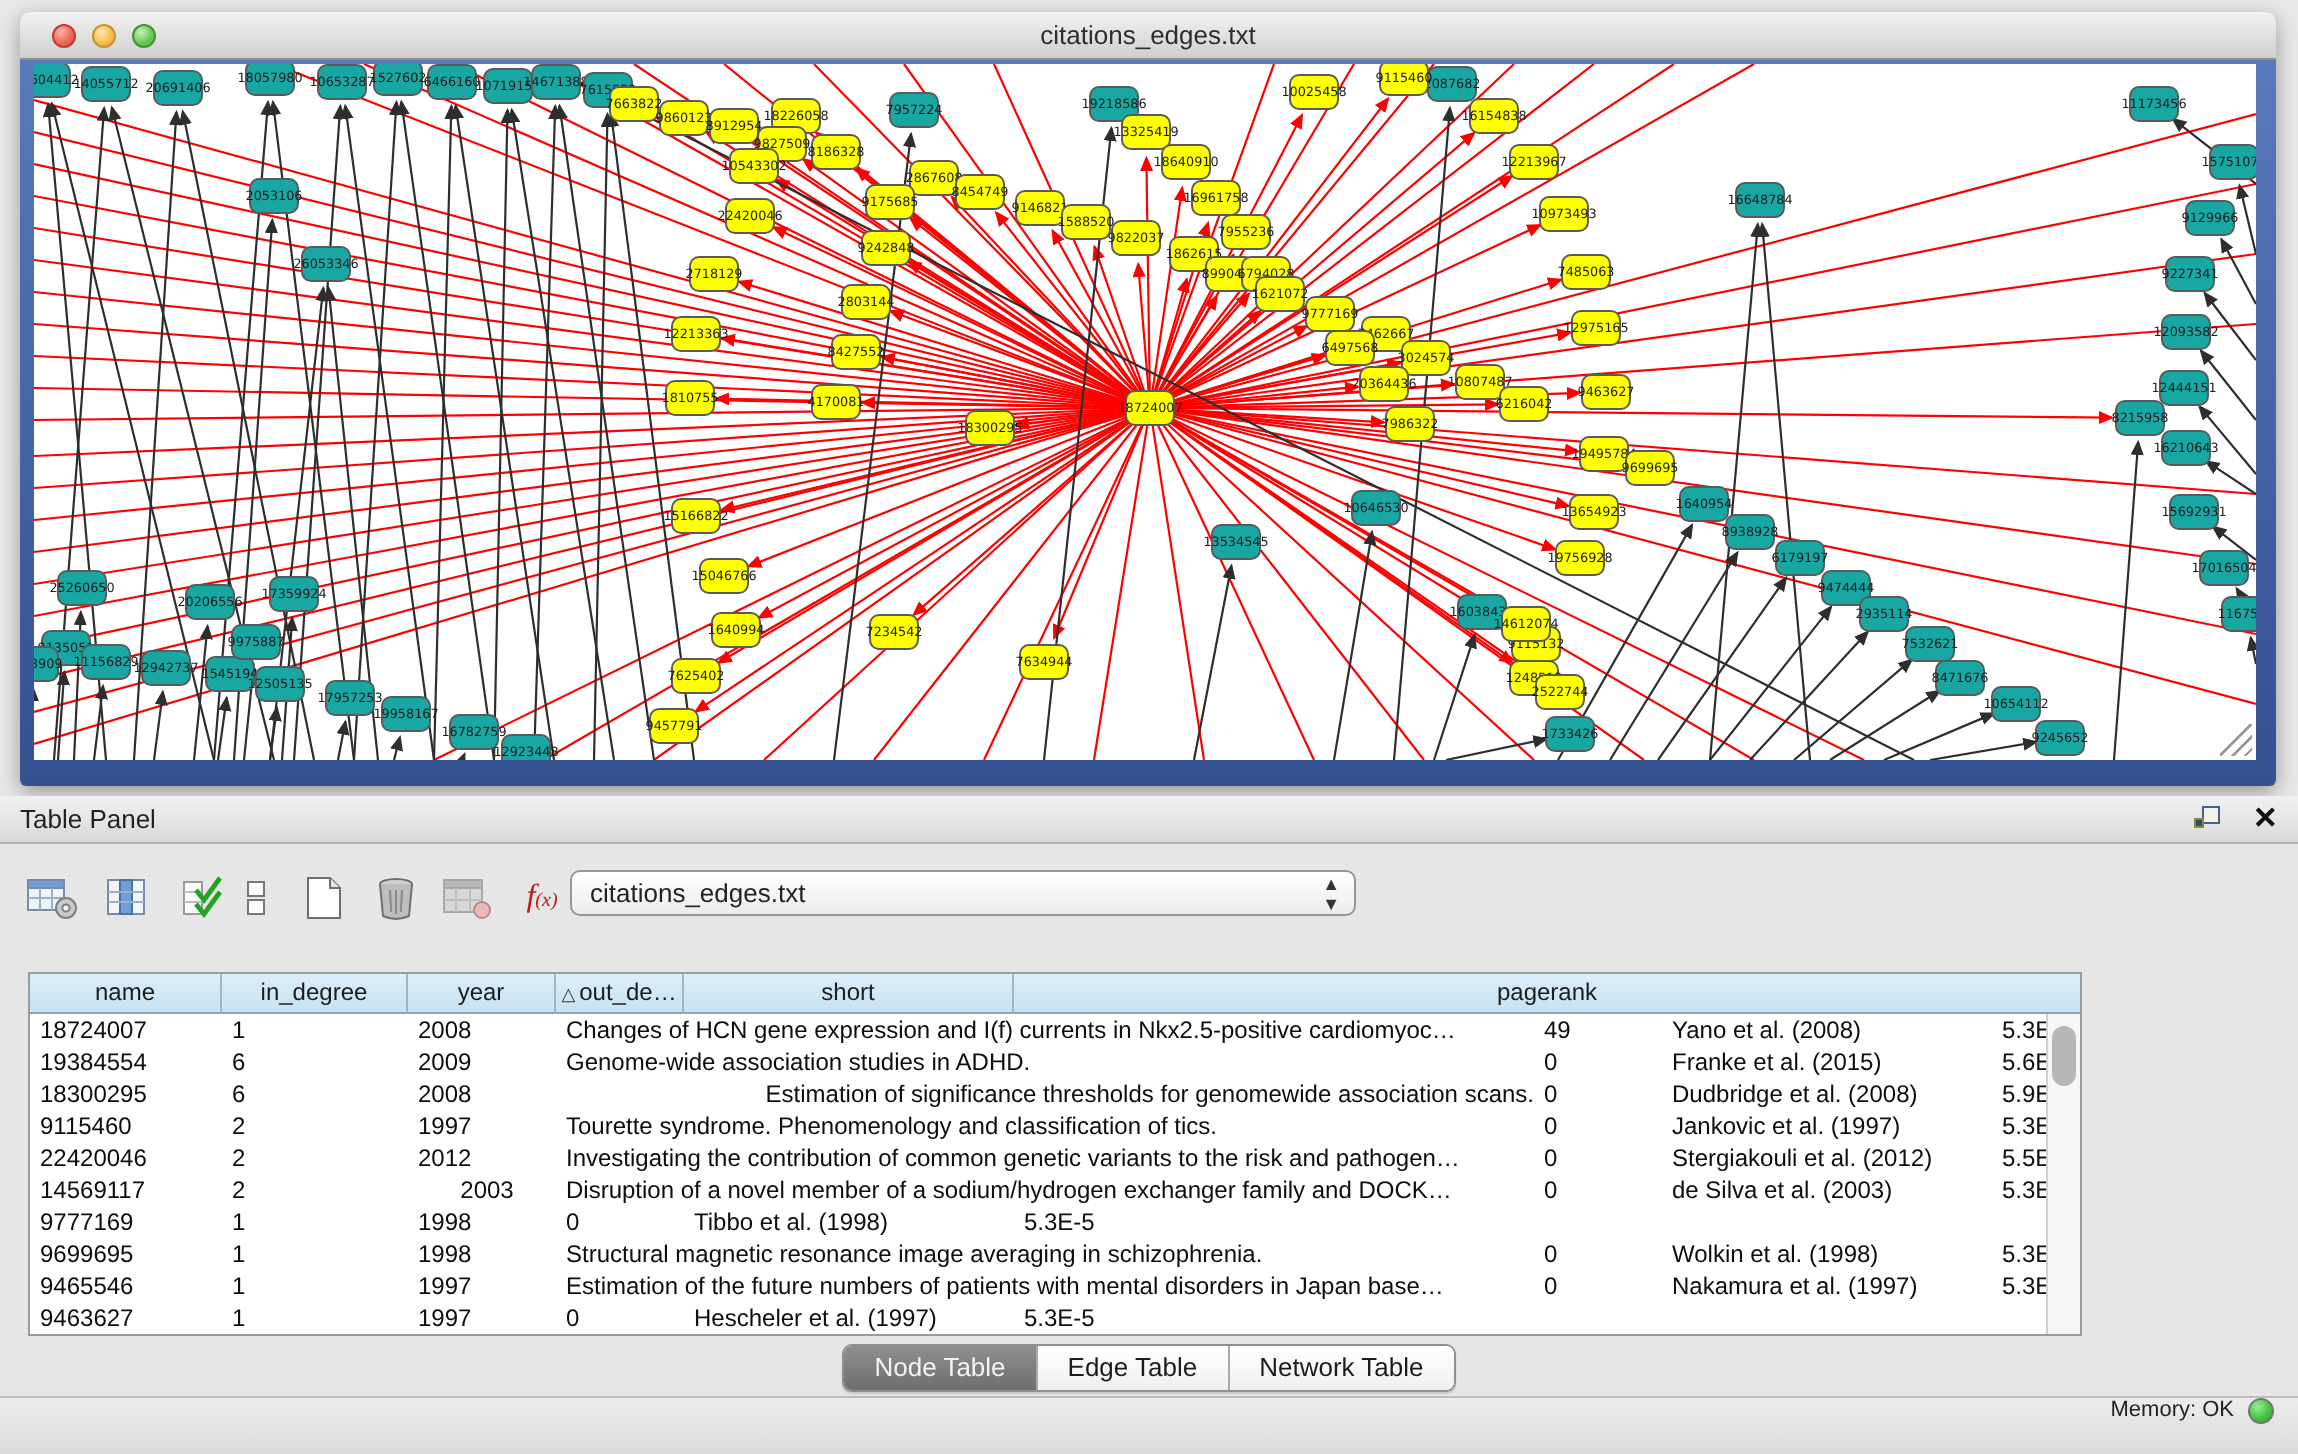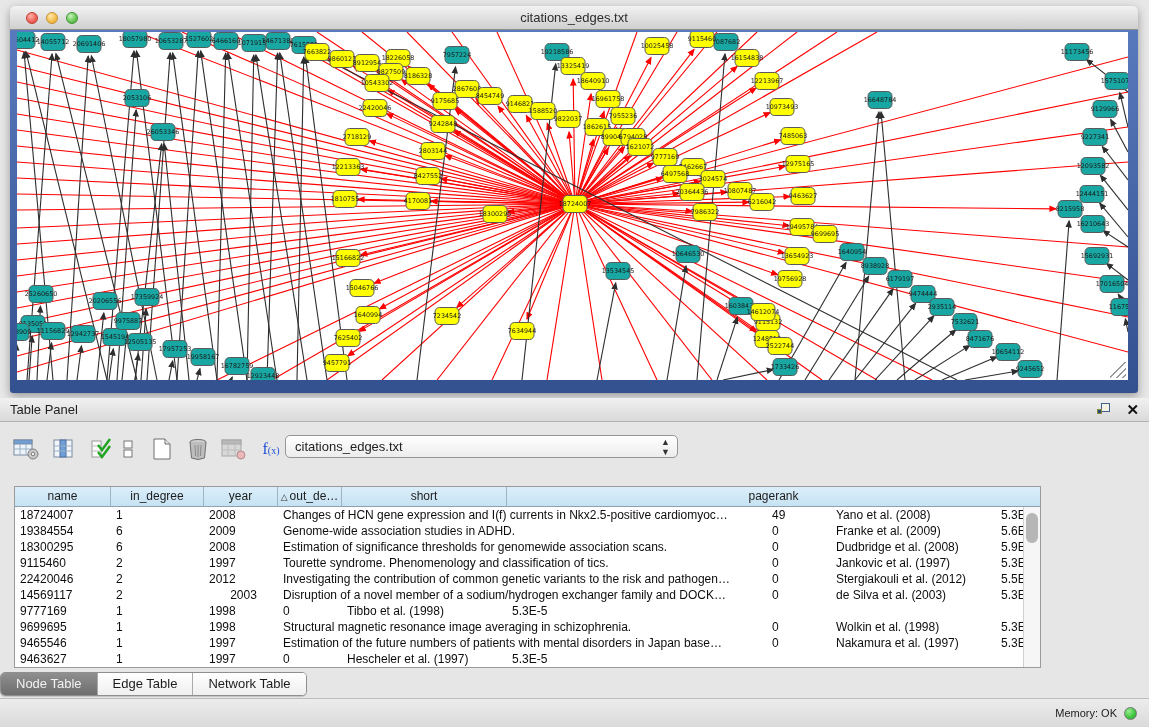--- a/index.html
+++ b/index.html
@@ -34,50 +34,50 @@
     background:linear-gradient(#f1f1f1,#d9d9d9); border-bottom:1px solid #b3b3b3;
     display:flex; align-items:center; font-size:13px; color:#222; padding:0 10px; }
   .panel-header .spacer { flex:1; }
   .float-icon { width:15px; height:14px; position:relative; margin-right:14px; cursor:pointer; }
   .float-icon .sq1 { position:absolute; left:4px; top:0; width:9px; height:9px; border:1px solid #44608e; background:#f4f2e4; }
   .float-icon .sq2 { position:absolute; left:0; top:6px; width:5px; height:5px; border:1px solid #8a8a3a; background:#2a4a7a; }
   .close-x { font-size:15px; font-weight:bold; color:#111; cursor:pointer; line-height:1; }
 
   .toolbar { position:absolute; left:0; top:30px; right:0; height:44px; }
   .tb-btn { position:absolute; top:6px; width:28px; height:30px; display:flex; align-items:center; justify-content:center; cursor:pointer; }
-  .fx { font-family:"Liberation Serif", serif; font-size:16px; color:#1d4ed8; }
+  .fx { font-family:"Liberation Serif", serif; font-style:italic; font-size:16px; color:#b91c1c; }
   .fx small { font-size:10px; }
   .combo { position:absolute; left:285px; top:7px; width:393px; height:23px;
     border:1px solid #969696; border-radius:5px; background:linear-gradient(#ffffff,#ececec);
     display:flex; align-items:center; font-size:13px; color:#222; padding-left:9px; cursor:pointer; }
   .combo .arrows { margin-left:auto; padding-right:8px; font-size:9px; color:#333; letter-spacing:-1px; }
 
   .table-wrap { position:absolute; left:14px; top:88px; width:1027px; height:182px;
     border:1px solid #9b9b9b; background:#ffffff; overflow:hidden; }
   .thead { display:flex; height:20px; }
   .th { background:linear-gradient(#dbeefa,#c6e2f2); border-right:1px solid #9db4c4; border-bottom:1px solid #8aa2b2;
     font-size:12px; color:#1c1c1c; text-align:center; line-height:19px; overflow:hidden; white-space:nowrap; cursor:pointer; flex:0 0 auto; }
   .th:last-child { border-right:none; flex:1 1 auto; }
   .sort-tri { font-size:9px; margin-right:2px; color:#333; }
   .tbody { position:absolute; left:0; top:20px; right:17px; bottom:0; overflow:hidden; }
   .tr { display:flex; height:16px; cursor:default; }
   .td { font-size:12px; color:#0d0d0d; line-height:16px; padding-left:5px; white-space:nowrap; overflow:hidden; flex:0 0 auto; }
   .td:last-child { flex:1 1 auto; }
   .vscroll { position:absolute; right:0; top:20px; bottom:0; width:17px; background:#f6f6f6; border-left:1px solid #d0d0d0; }
   .vthumb { position:absolute; left:2px; top:6px; width:12px; height:30px; background:#b6b6b6; border-radius:6px; }
 
-  .tabs-row { position:absolute; left:0; top:274px; width:100%; text-align:left; }
+  .tabs-row { position:absolute; left:0; top:274px; width:100%; text-align:center; }
   .segmented { display:inline-flex; border:1px solid #8f8f8f; border-radius:5px; overflow:hidden; background:#fcfcfc; box-shadow:0 1px 1px rgba(0,0,0,.15); }
   .seg { font-size:13px; padding:3px 15px 4px 15px; color:#1c1c1c; background:linear-gradient(#ffffff,#efefef); border-right:1px solid #aaaaaa; cursor:pointer; }
   .seg:last-child { border-right:none; }
   .seg.sel { background:linear-gradient(#8f8f8f,#6e6e6e); color:#f2f2f2; }
 
   .status-bar { position:absolute; left:0; bottom:0; width:1149px; height:29px;
     background:linear-gradient(#ececec,#dadada); border-top:1px solid #bdbdbd;
-    display:flex; align-items:center; justify-content:flex-end; padding-right:12px; font-size:11px; color:#222;padding-left:31px; }
+    display:flex; justify-content:flex-end; padding-right:12px; font-size:11px; color:#222;padding-left:31px; }
   .mem-dot { width:13px; height:13px; border-radius:50%; margin-left:7px; border:1px solid #767676;
     background:radial-gradient(circle at 35% 30%, #97ef8f, #3dc33d 60%, #2ea22e); cursor:pointer; }
 </style>
 </head>
 <body>
 
 <div class="graph-window">
   <div class="titlebar">
     <div class="traffic">
       <span class="tl red"></span>
@@ -853,28 +853,28 @@
           <div class="td" style="width: 64px;">49</div>
           <div class="td" style="width: 165px;">Yano et al. (2008)</div>
           <div class="td" style="width: 123px;">5.3E-5</div>
         </div>
         <div class="tr">
           <div class="td" style="width: 96px;">19384554</div>
           <div class="td" style="width: 93px;">6</div>
           <div class="td" style="width: 74px;">2009</div>
           <div class="td" style="width: 489px;">Genome-wide association studies in ADHD.</div>
           <div class="td" style="width: 64px;">0</div>
-          <div class="td" style="width: 165px;">Franke et al. (2009)</div>
+          <div class="td" style="width: 165px;">Franke et al. (2015)</div>
           <div class="td" style="width: 123px;">5.6E-5</div>
         </div>
         <div class="tr">
           <div class="td" style="width: 96px;">18300295</div>
           <div class="td" style="width: 93px;">6</div>
           <div class="td" style="width: 74px;">2008</div>
-          <div class="td" style="width: 489px;">Estimation of significance thresholds for genomewide association scans.</div>
+          <div class="td" style="width: 489px; text-align: right;">Estimation of significance thresholds for genomewide association scans.</div>
           <div class="td" style="width: 64px;">0</div>
           <div class="td" style="width: 165px;">Dudbridge et al. (2008)</div>
           <div class="td" style="width: 123px;">5.9E-5</div>
         </div>
         <div class="tr">
           <div class="td" style="width: 96px;">9115460</div>
           <div class="td" style="width: 93px;">2</div>
           <div class="td" style="width: 74px;">1997</div>
           <div class="td" style="width: 489px;">Tourette syndrome. Phenomenology and classification of tics.</div>
           <div class="td" style="width: 64px;">0</div>

